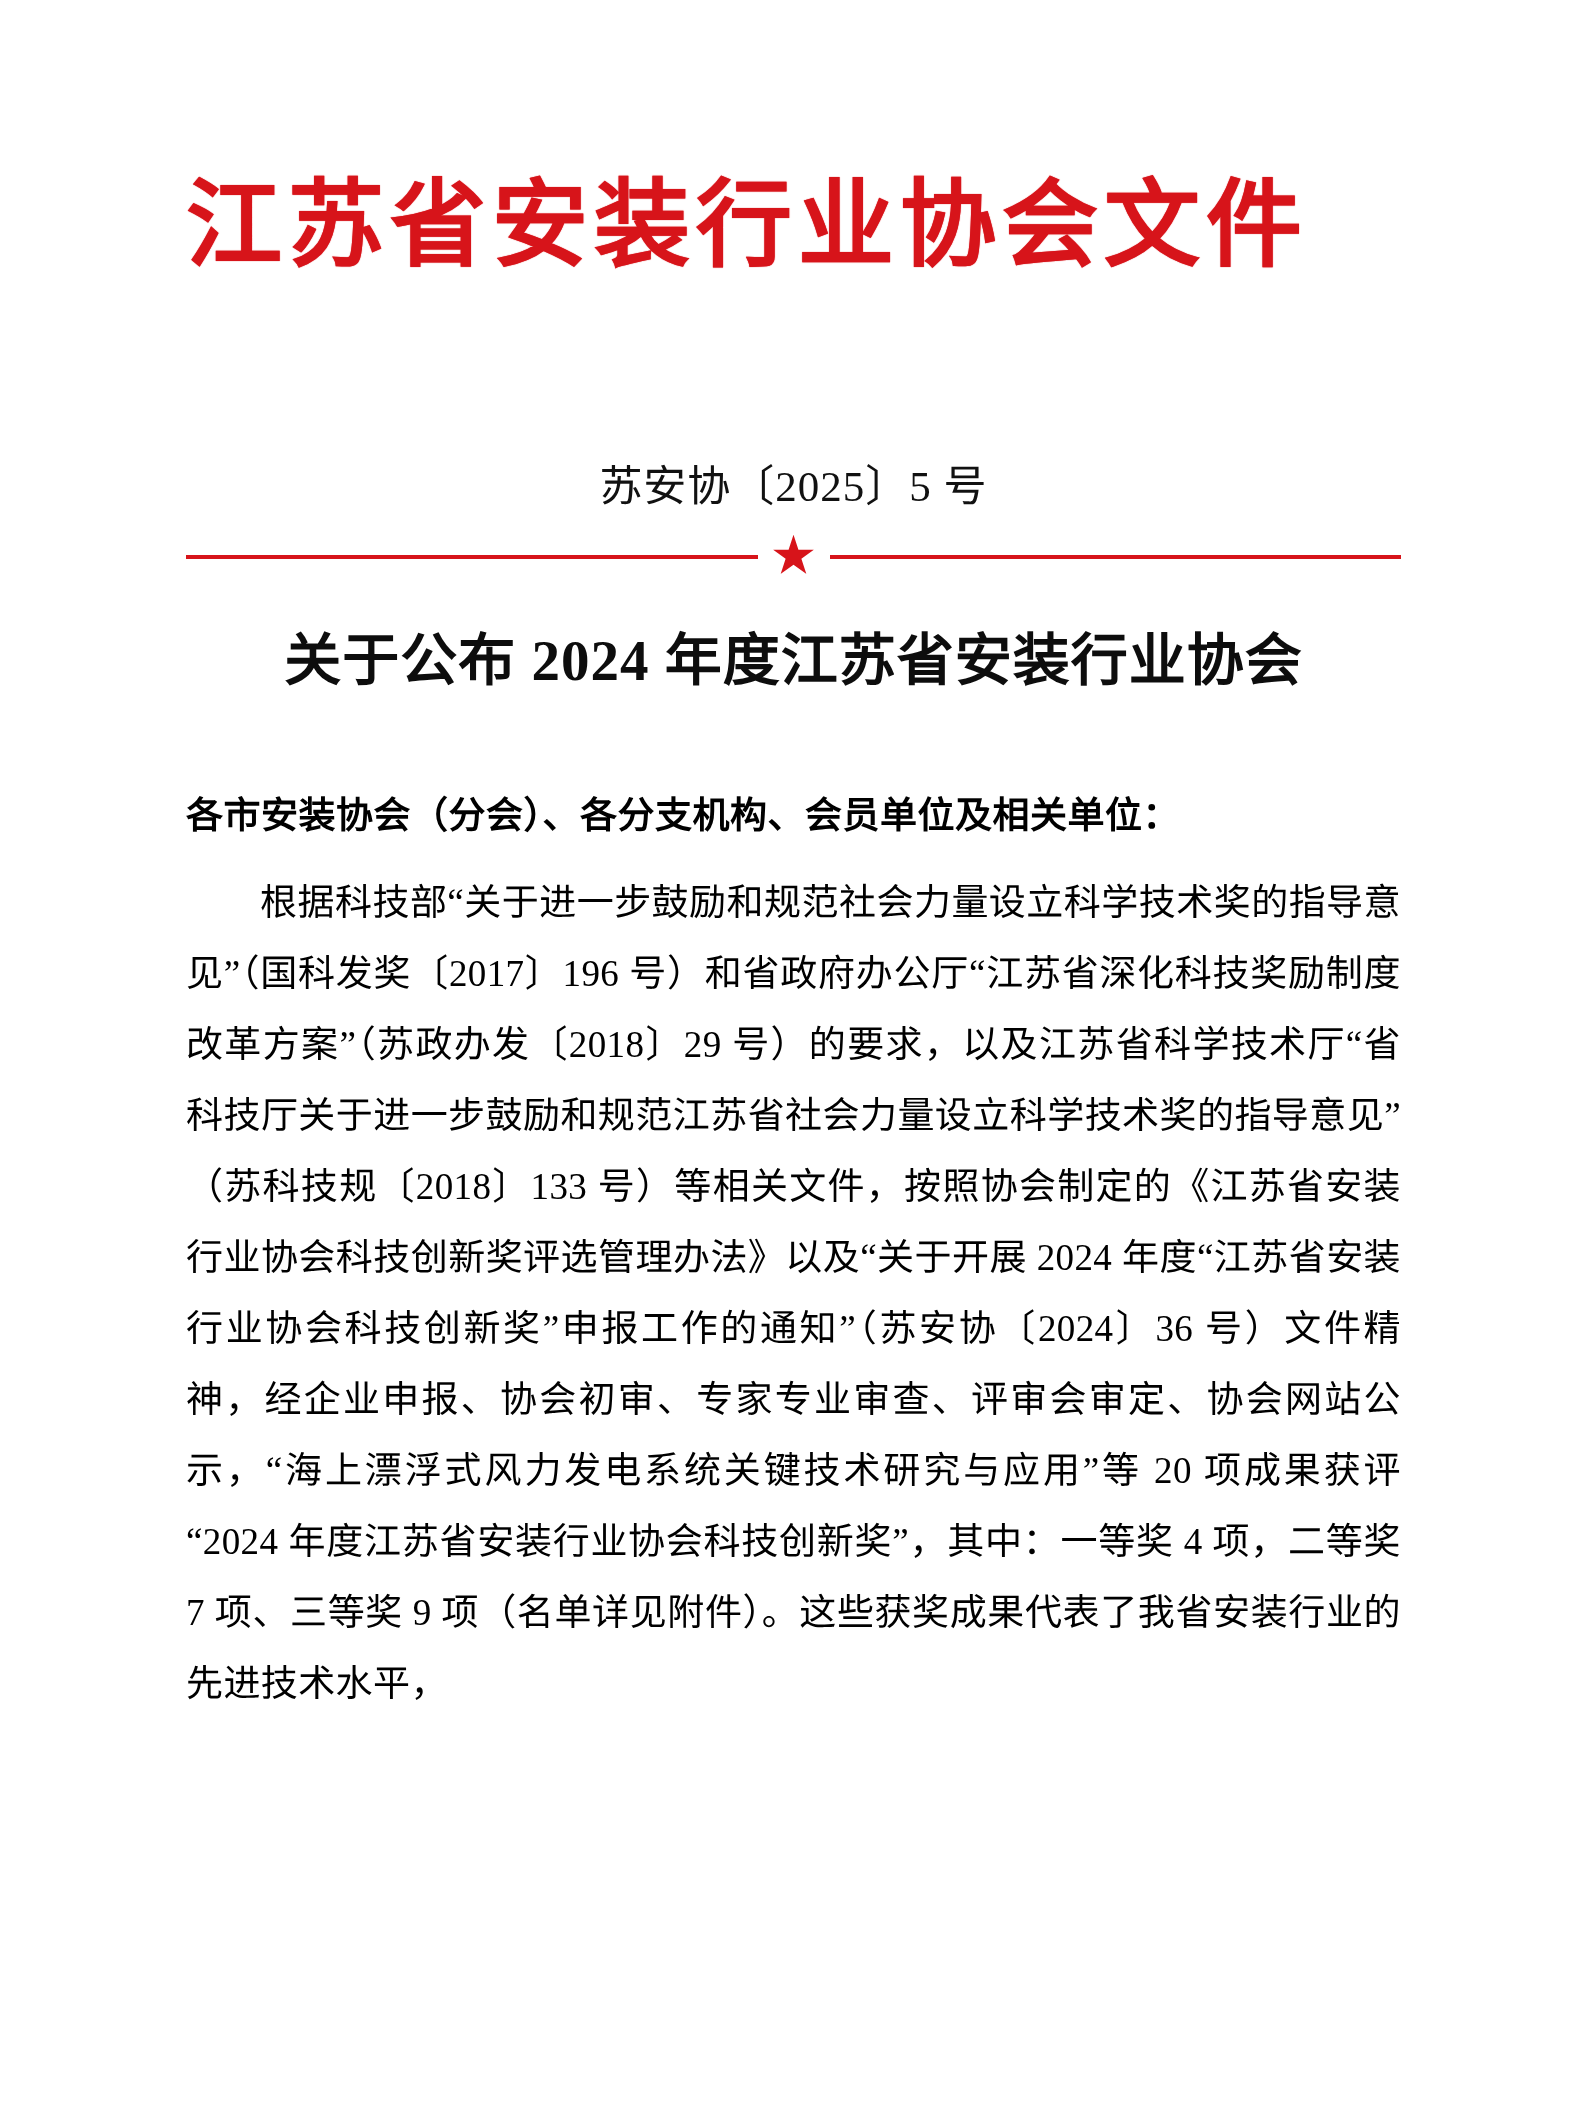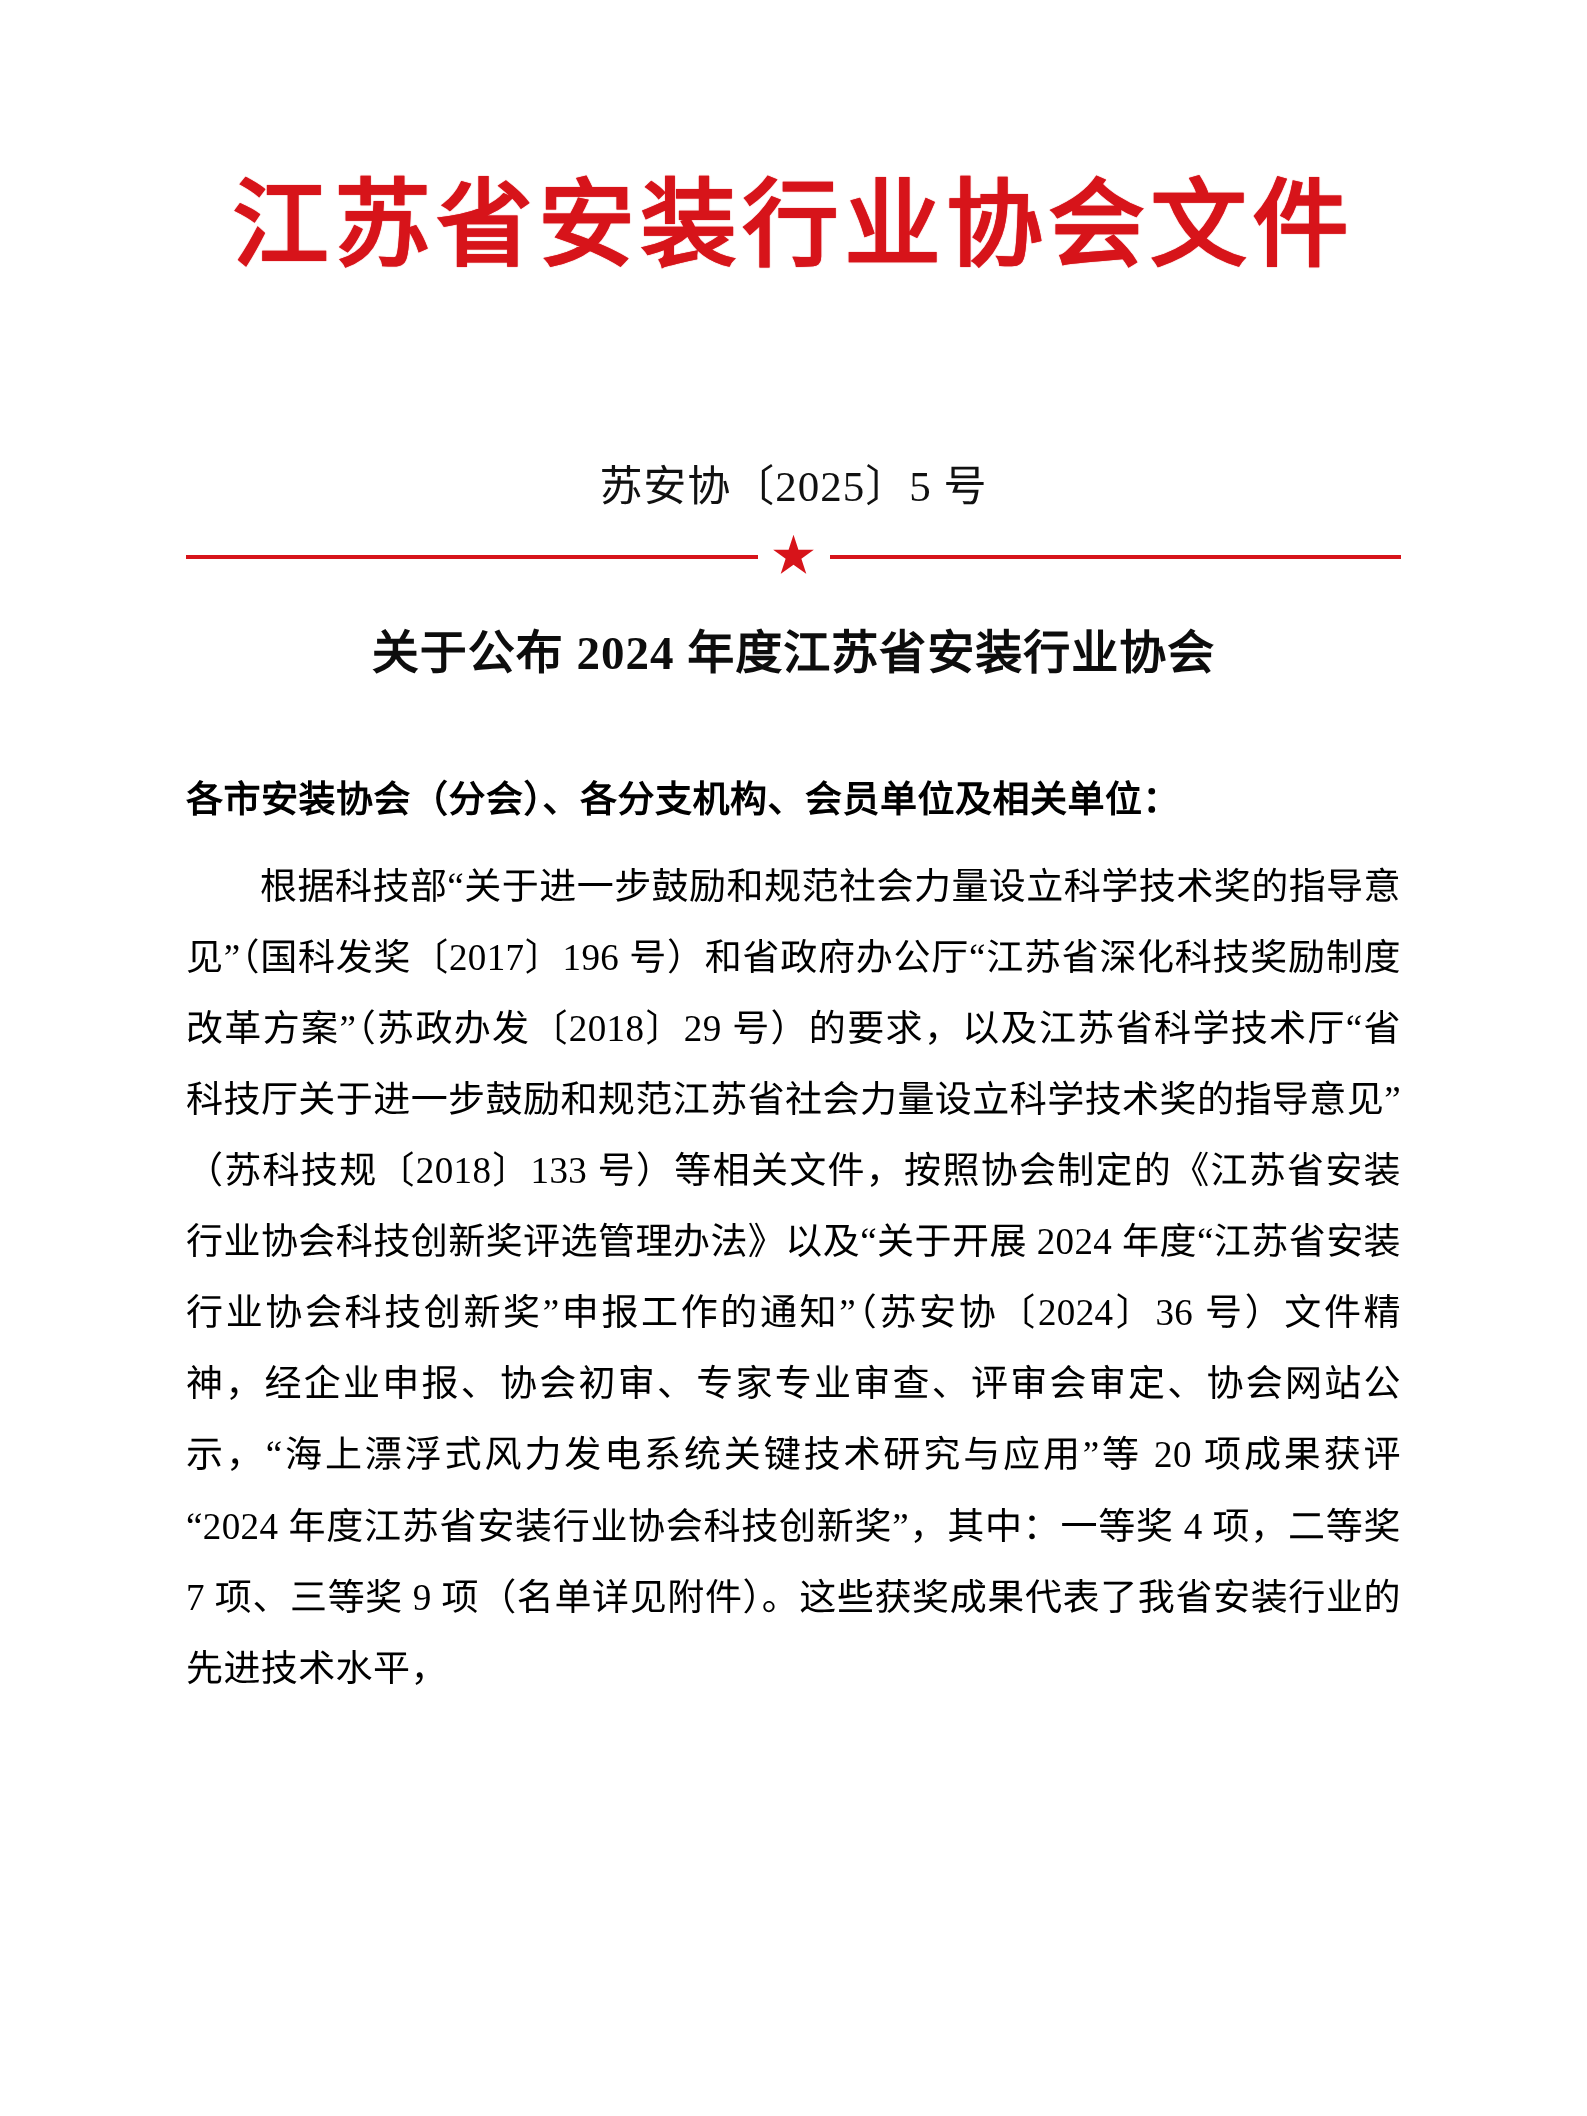--- a/index.html
+++ b/index.html
@@ -18,21 +18,20 @@
 
   .page {
     width: 1587px;
     height: 2116px;
     box-sizing: border-box;
     padding: 0 186px;
     position: relative;
   }
 
   .doc-title {
-    text-align: center;
     color: #d7141a;
     font-family: "Liberation Serif", "DejaVu Serif", serif;
     font-weight: bold;
     font-size: 96px;
     letter-spacing: 6px;
     line-height: 1.2;
     margin-top: 168px;
     white-space: nowrap;
     text-shadow: 0 0 1px #d7141a;
   }
@@ -59,21 +58,21 @@
     color: #d7141a;
     font-size: 44px;
     line-height: 1;
     background: #ffffff;
     padding: 0 14px;
   }
 
   .subject {
     margin-top: 58px;
     text-align: center;
-    font-size: 47px;
+    font-size: 57px;
     font-weight: bold;
     line-height: 1.55;
     letter-spacing: 1px;
     color: #0d0d0d;
   }
   .subject .line {
     display: block;
     white-space: nowrap;
   }
 

